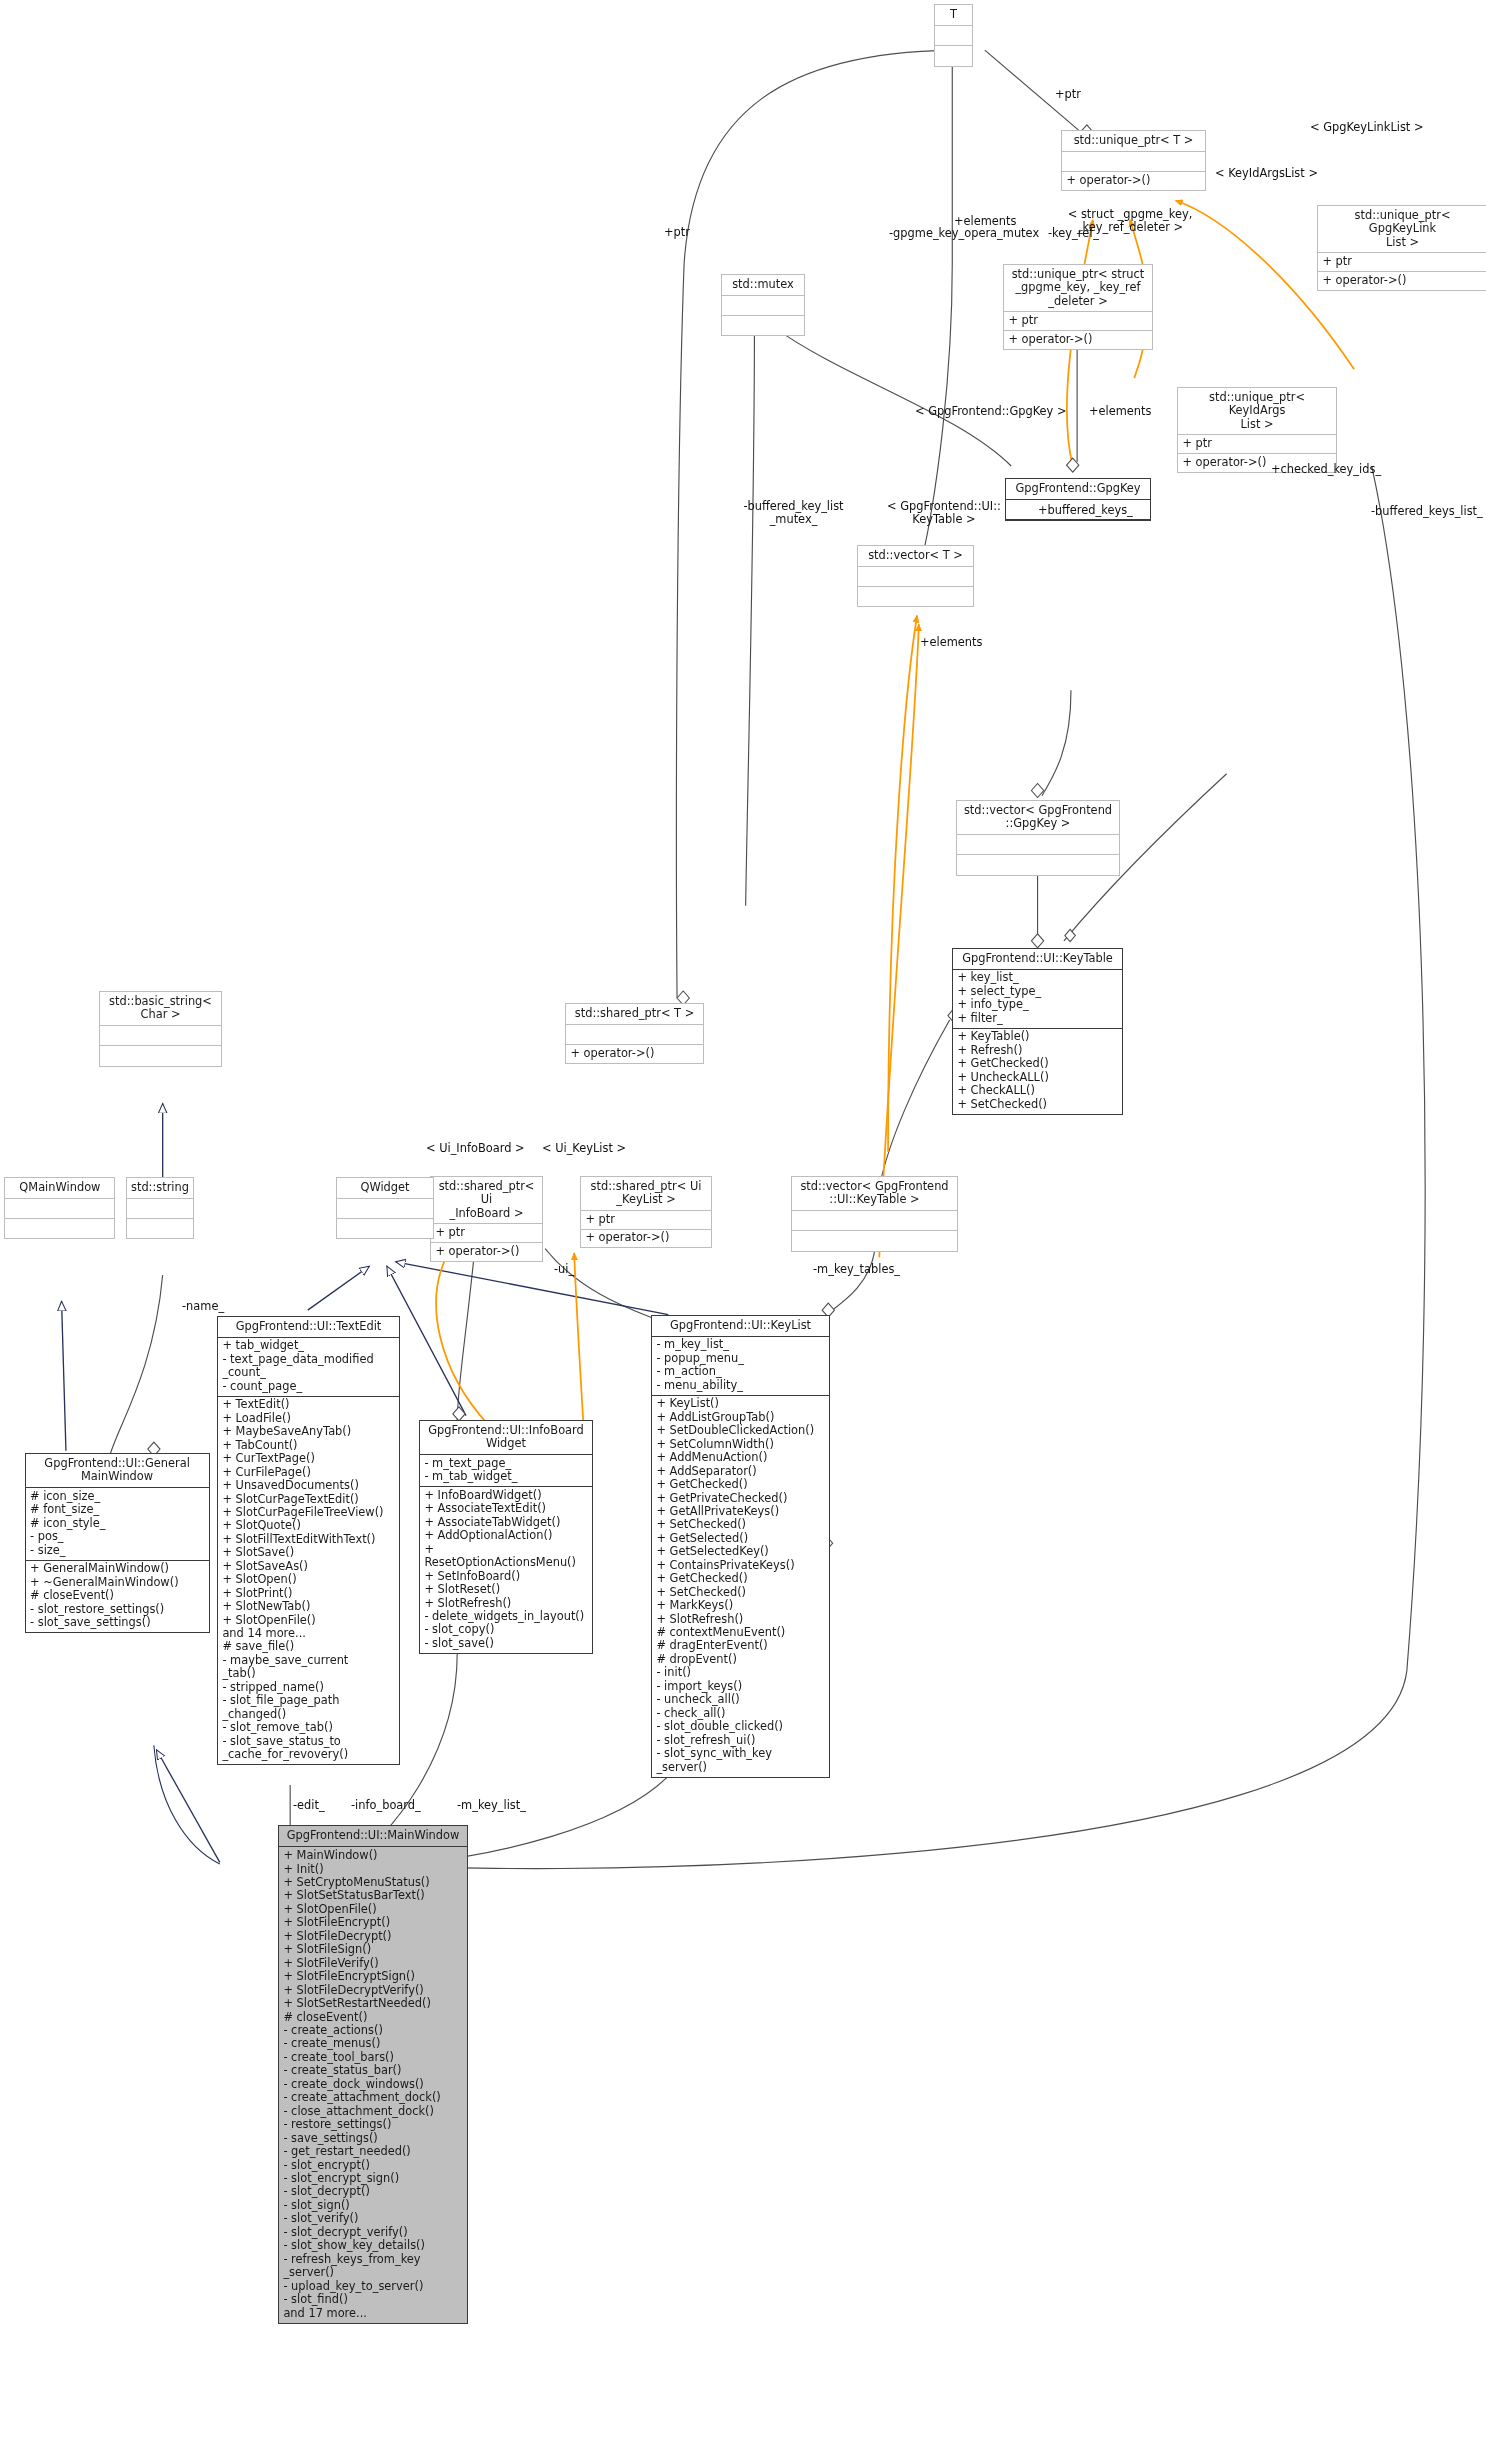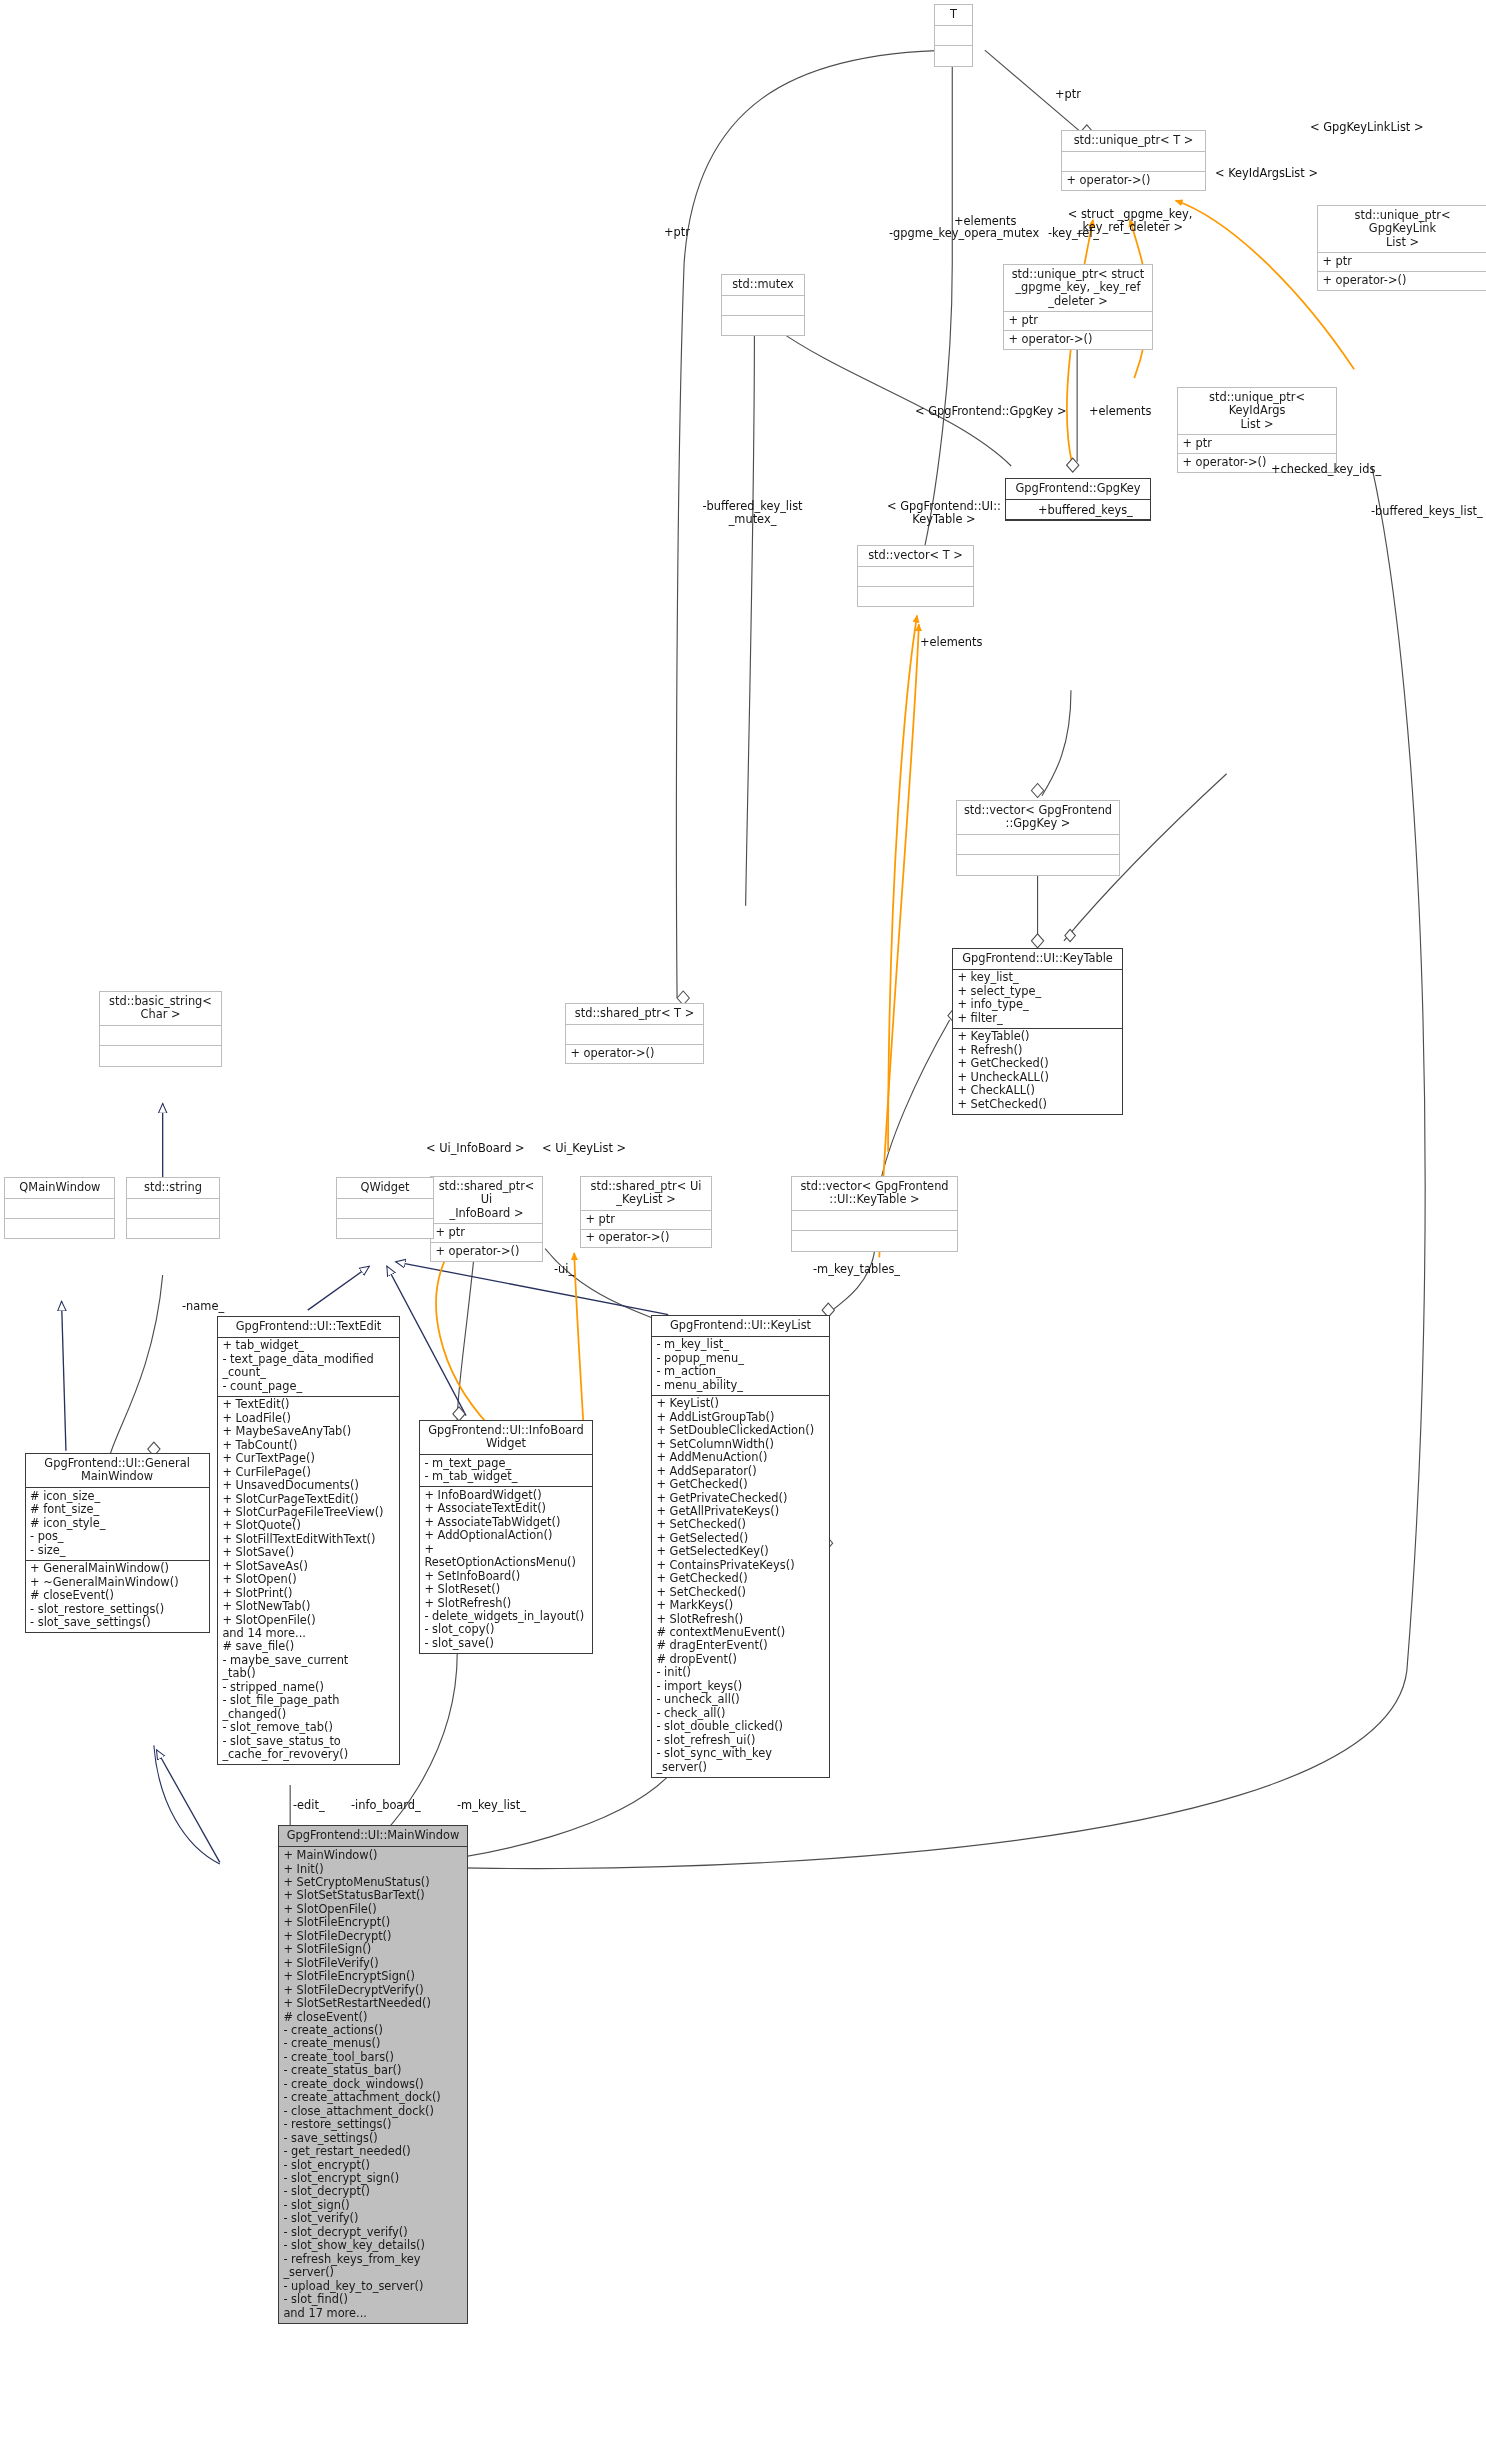--- a/index.html
+++ b/index.html
@@ -284,21 +284,21 @@
   </div>
 
   <div class="node" style="left:4.4px;top:1177px;width:111px;">
     <div class="title">QMainWindow</div>
     <div class="sep"></div>
     <div class="attrs blank"></div>
     <div class="sep"></div>
     <div class="ops blank"></div>
   </div>
 
-  <div class="node" style="left:126px;top:1177px;width:94px;">
+  <div class="node" style="left:126px;top:1177px;width:68px;">
     <div class="title">std::string</div>
     <div class="sep"></div>
     <div class="attrs blank"></div>
     <div class="sep"></div>
     <div class="ops blank"></div>
   </div>
 
   <div class="node" style="left:336px;top:1177px;width:98px;">
     <div class="title">QWidget</div>
     <div class="sep"></div>
@@ -476,21 +476,21 @@
   <div class="lbl" style="left:1048px;top:227px;">-key_ref_</div>
 
   <div class="lbl" style="left:664px;top:226px;">+ptr</div>
 
   <div class="lbl" style="left:915px;top:405px;">&lt; GpgFrontend::GpgKey &gt;</div>
 
   <div class="lbl" style="left:1089px;top:405px;">+elements</div>
 
   <div class="lbl" style="left:1224px;top:463px;margin-left:47px;">+checked_key_ids_</div>
 
-  <div class="lbl ctr" style="left:693px;top:500px;width:119px;">-buffered_key_list
+  <div class="lbl ctr" style="left:734px;top:500px;width:119px;">-buffered_key_list
 _mutex_</div>
 
   <div class="lbl ctr" style="left:876px;top:500px;width:136px;">&lt; GpgFrontend::UI::
 KeyTable &gt;</div>
 
   <div class="lbl" style="left:1038px;top:504px;">+buffered_keys_</div>
 
   <div class="lbl" style="left:1371px;top:505px;">-buffered_keys_list_</div>
 
   <div class="lbl" style="left:920px;top:636px;">+elements</div>

